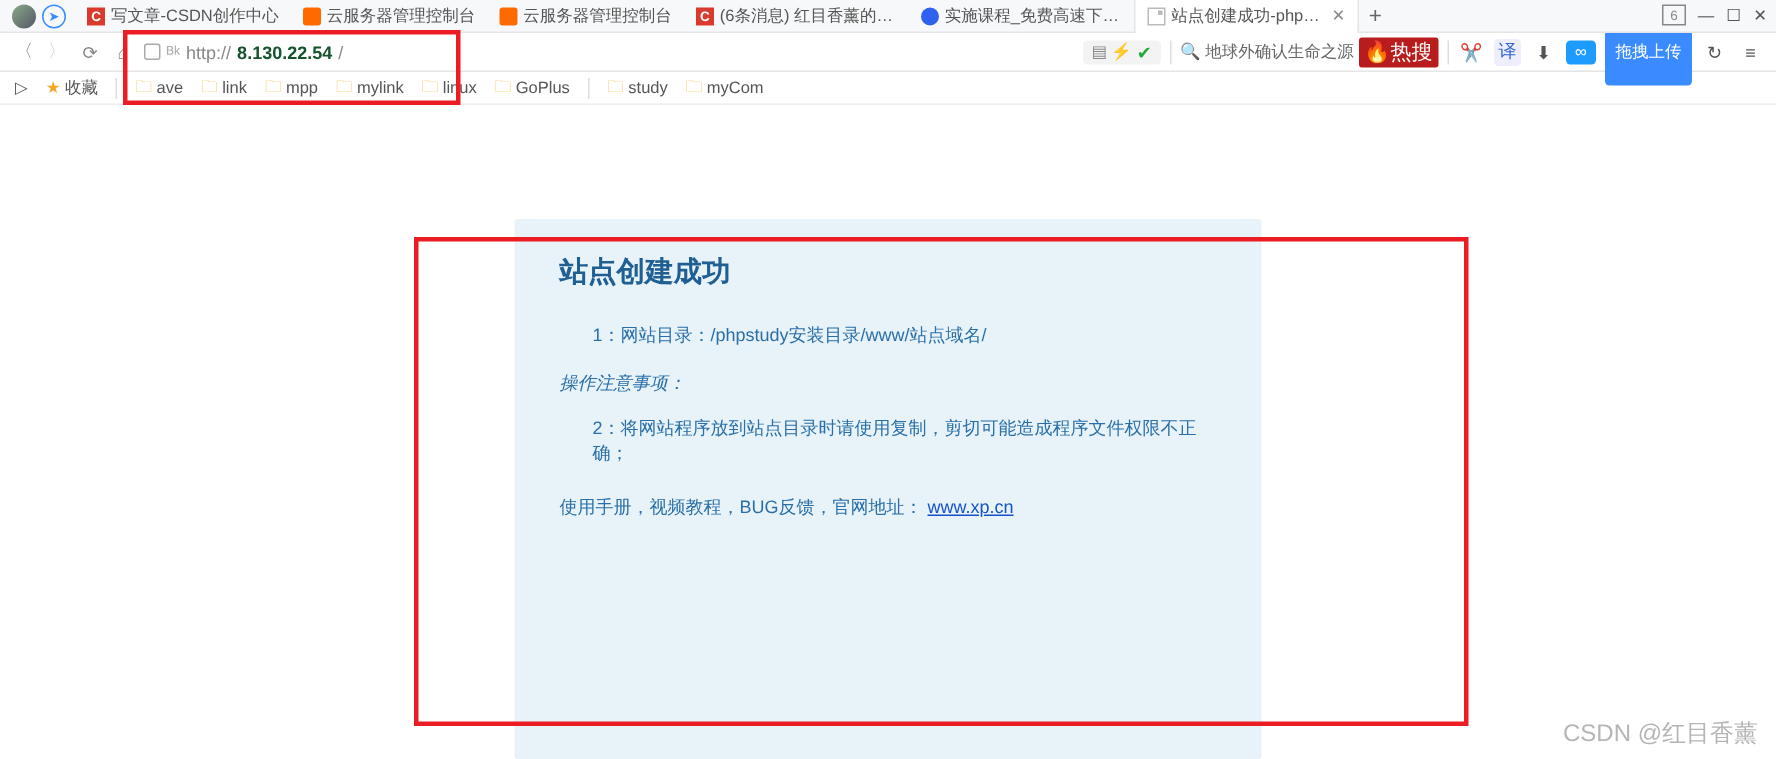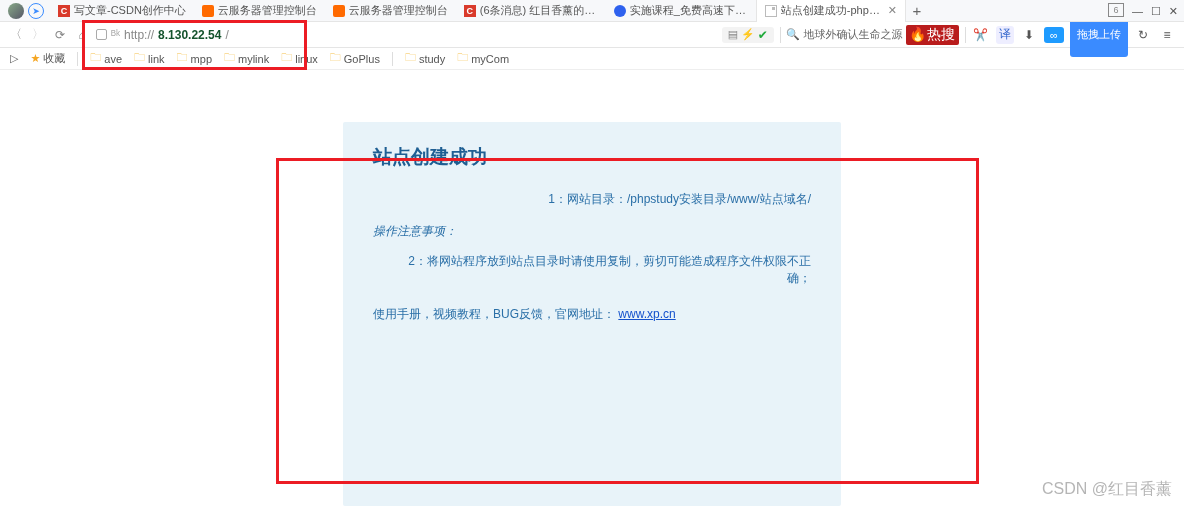--- a/index.html
+++ b/index.html
@@ -47,24 +47,24 @@
 .bm .item{display:flex;align-items:center;gap:3px;}
 .bm .sep{width:1px;height:14px;background:#ddd;}
 
 
 .annot{position:absolute;border:3px solid #ec1c24;pointer-events:none;}
 #annot1{left:82px;top:20px;width:225px;height:50px;}
 #annot2{left:276px;top:158px;width:703px;height:326px;}
 
 
 .page{position:absolute;left:0;right:0;top:70px;bottom:0;display:flex;justify-content:center;overflow:hidden;}
-.card{margin-top:52px;width:498px;background:#e8f3f9;border-radius:2px;padding:22px 30px 12px;color:#2a6fa7;font-size:12px;}
+.card{margin-top:76px;width:498px;background:#e8f3f9;border-radius:2px;padding:22px 30px 12px;color:#2a6fa7;font-size:12px;}
 .card h2{color:#1f5f93;font-size:19px;font-weight:600;margin-bottom:16px;}
 .card .sec{margin-bottom:8px;}
-.card .it{padding:5px 0 5px 22px;text-align:right;}
+.card .it{padding:5px 0 5px 22px;}
 .card .ft{margin-top:14px;color:#2a6fa7;}
 .card a{color:#1552cc;text-decoration:underline;}
 
 .watermark{position:absolute;right:12px;bottom:6px;font-size:16px;color:rgba(120,120,120,.55);}
 .lock{width:11px;height:11px;border:1px solid #aaa;border-radius:2px;display:inline-block;}
 </style>
 </head>
 <body>
 
 <div class="tabstrip">

